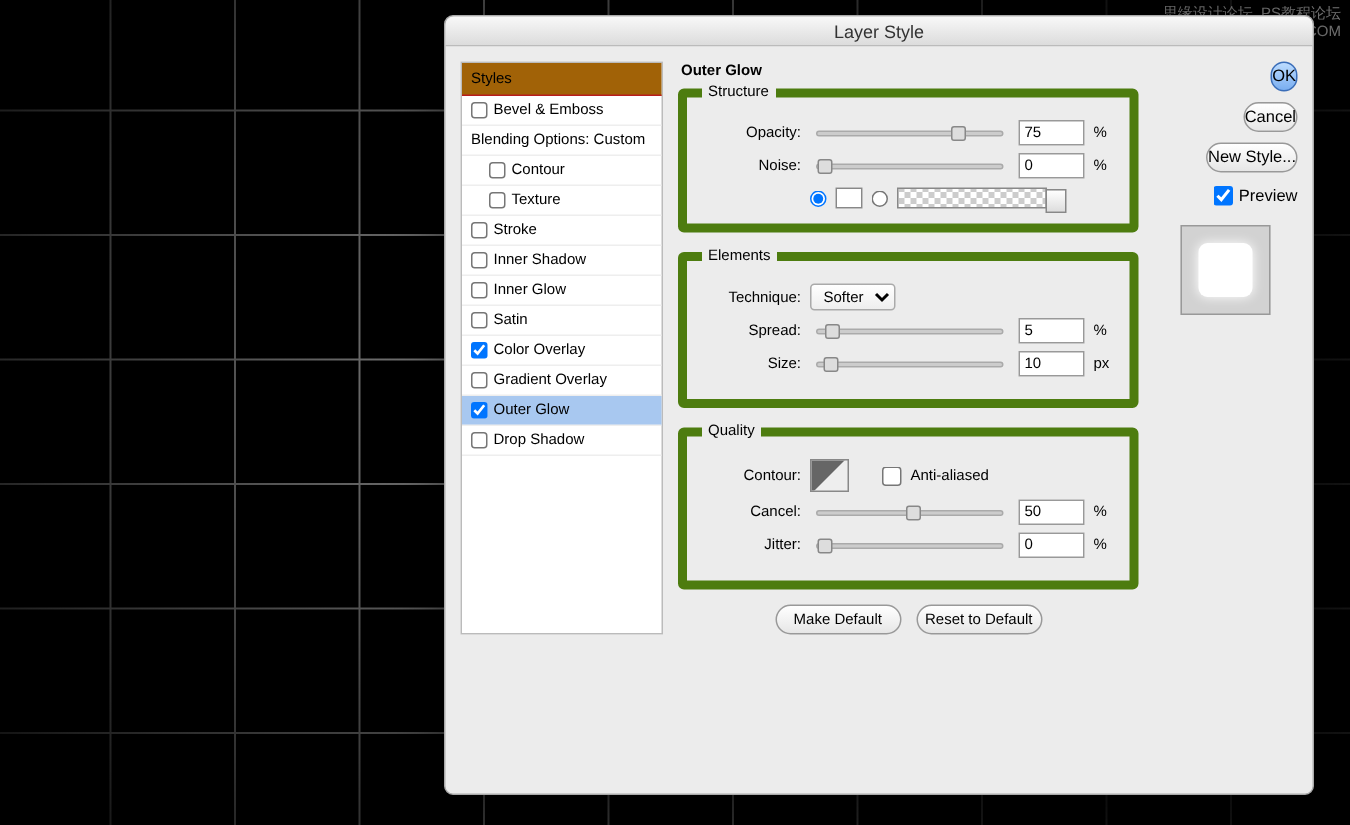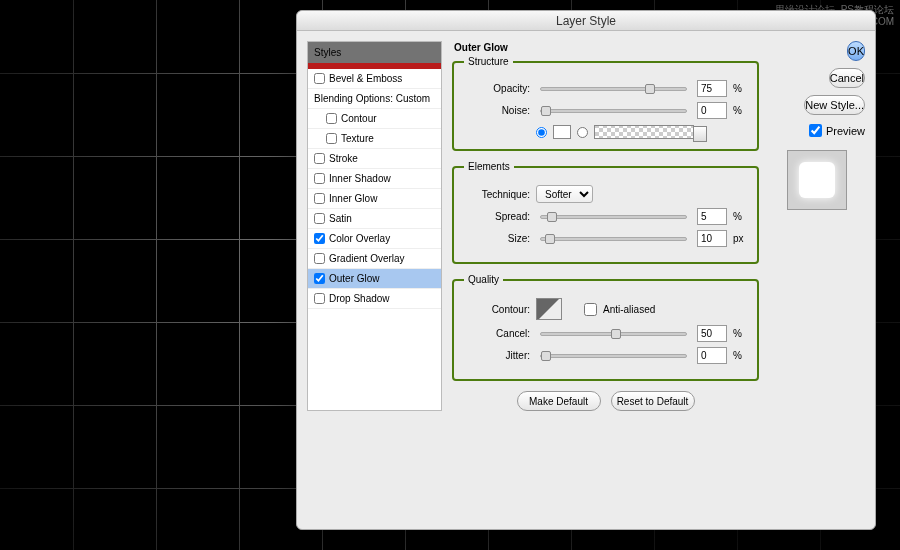--- a/index.html
+++ b/index.html
@@ -4,34 +4,34 @@
 <style>
 * { box-sizing: border-box; margin: 0; padding: 0; font-family: "Lucida Grande", Arial, sans-serif; }
 body { width: 900px; height: 550px; background: #000; position: relative; overflow: hidden; }
 .grid-bg { position: absolute; inset: 0; background-image: linear-gradient(#888 1px, transparent 1px), linear-gradient(90deg, #888 1px, transparent 1px); background-size: 83px 83px; background-position: -10px -10px; }
 .vignette { position: absolute; inset: 0; background: radial-gradient(circle at 40% 45%, rgba(0,0,0,0) 0%, rgba(0,0,0,0.85) 70%); }
 .watermark { position: absolute; top: 4px; right: 6px; color: #aaa; font-size: 10px; text-align: right; line-height: 1.2; opacity: 0.7; }
 .dialog { position: absolute; left: 296px; top: 10px; width: 580px; height: 520px; background: #ececec; border: 1px solid #aaa; border-radius: 6px; box-shadow: 0 8px 40px rgba(0,0,0,0.6); }
 .titlebar { height: 20px; background: linear-gradient(#f8f8f8, #dcdcdc); border-bottom: 1px solid #bbb; border-radius: 6px 6px 0 0; text-align: center; font-size: 12px; line-height: 20px; color: #333; }
 .dialog-body { display: flex; padding: 10px; gap: 10px; }
 .styles-panel { width: 135px; border: 1px solid #bbb; background: #fff; font-size: 10px; }
-.styles-header { background: #737373; padding: 5px 6px; border-bottom: 6px solid #b91c1c; }
+.styles-header { background: #a16207; padding: 5px 6px; border-bottom: 1px solid #b91c1c; }
 .styles-item { padding: 4px 6px; border-bottom: 1px solid #eee; display: flex; align-items: center; gap: 4px; cursor: pointer; }
 .styles-item.sub { padding-left: 18px; }
 .styles-item.selected { background: #a8c8f0; }
 .styles-item input[type="checkbox"] { width: 11px; height: 11px; }
 .main-panel { flex: 1; font-size: 10px; }
 .main-title { font-weight: bold; padding: 1px 2px 3px; }
-fieldset { border: 2px solid #4d7c0f; border-radius: 4px; padding: 8px 10px 10px; margin-bottom: 10px; }
+fieldset { border: 6px solid #4d7c0f; border-radius: 4px; padding: 8px 10px 10px; margin-bottom: 10px; }
 legend { font-size: 10px; padding: 0 4px; }
 .row { display: flex; align-items: center; margin: 5px 0; gap: 6px; }
 .row .label { width: 66px; text-align: right; }
 .row .slider { flex: 1; height: 4px; background: #ccc; border: 1px solid #aaa; border-radius: 2px; position: relative; margin: 0 4px; }
 .row .slider .thumb { position: absolute; top: -4px; width: 10px; height: 10px; background: #ddd; border: 1px solid #888; border-radius: 2px; }
-.row input[type="text"] { width: 30px; height: 17px; font-size: 10px; text-align: left; padding: 0 3px; border: 1px solid #999; background: #fff; }
+.row input[type="text"] { width: 44px; height: 17px; font-size: 10px; text-align: left; padding: 0 3px; border: 1px solid #999; background: #fff; }
 .row .unit { width: 14px; }
 select { font-size: 10px; height: 18px; border: 1px solid #aaa; border-radius: 3px; background: linear-gradient(#fff,#eee); padding: 0 4px; }
 .color-row { display: flex; align-items: center; gap: 6px; margin-top: 6px; }
 .radio { width: 11px; height: 11px; }
 .swatch { width: 18px; height: 14px; border: 1px solid #888; background: #fff; }
 .grad-swatch { width: 100px; height: 14px; border: 1px solid #888; background: repeating-conic-gradient(#ccc 0% 25%, #fff 0% 50%) 0/8px 8px; position: relative; }
 .grad-swatch::after { content:""; position:absolute; right:-14px; top:0; width:12px; height:14px; border:1px solid #888; background:linear-gradient(#fff,#ddd); }
 .contour-swatch { width: 26px; height: 22px; border: 1px solid #888; background: linear-gradient(135deg, #666 49%, #eee 51%); }
 .btn-row { display: flex; gap: 10px; justify-content: center; margin-top: 4px; }
 .aqua-btn { min-width: 84px; height: 20px; font-size: 10px; border: 1px solid #999; border-radius: 10px; background: linear-gradient(#fff,#e6e6e6); cursor: pointer; }

